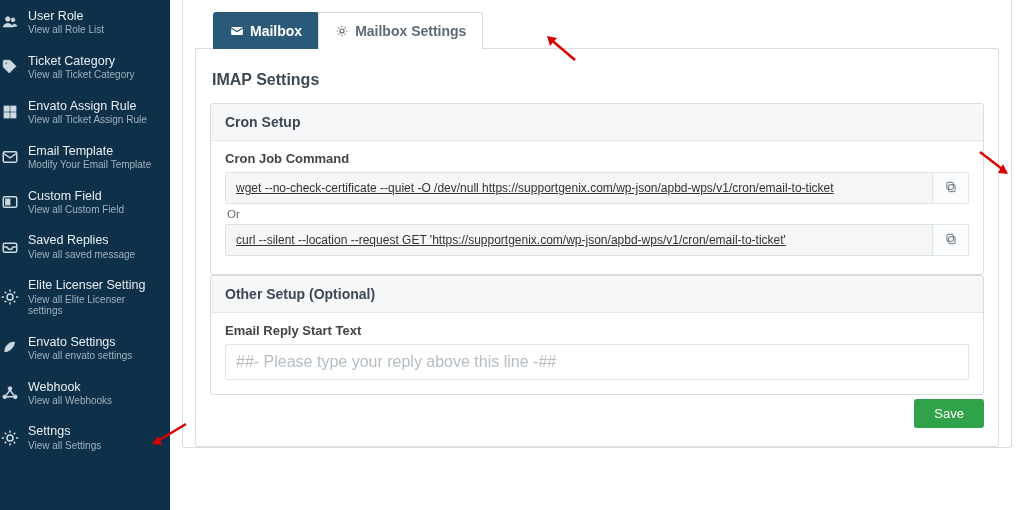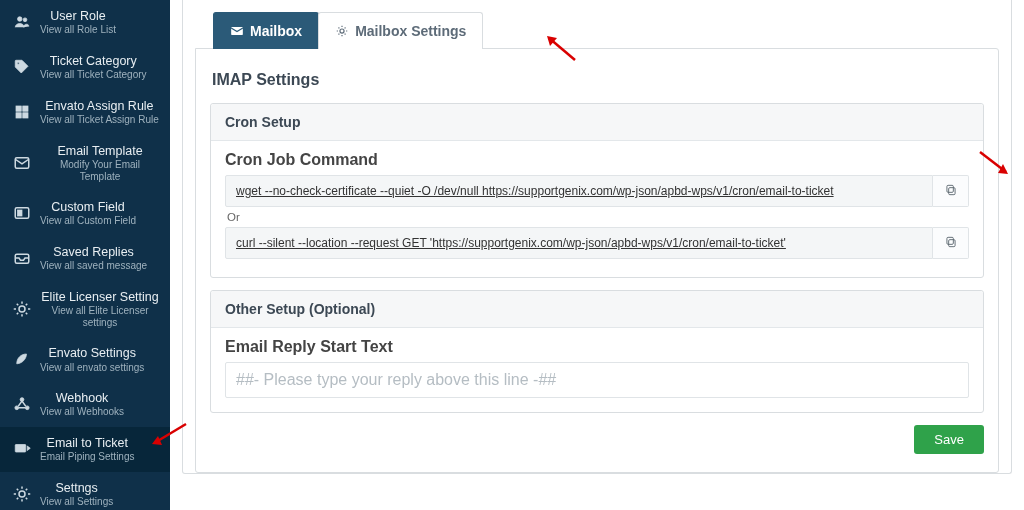--- a/index.html
+++ b/index.html
@@ -1,20 +1,20 @@
 <!DOCTYPE html>
 <html><head>
 <meta charset="utf-8">
 <style>
   * { box-sizing: border-box; margin: 0; padding: 0; font-family: "Segoe UI", Arial, sans-serif; }
   html, body { width: 1024px; height: 510px; overflow: hidden; background: #fff; }
   .app { display: flex; width: 100%; height: 100%; }
   
   .sidebar { width: 170px; background: #0f3049; color: #eaf0f4; display: flex; flex-direction: column; }
-  .sidebar-item { display: flex; align-items: center; padding: 9px 10px 9px 12px; cursor: pointer; position: relative; text-align: center; }
+  .sidebar-item { display: flex; align-items: center; padding: 9px 10px 9px 0; cursor: pointer; position: relative; }
   .sidebar-item .icon { width: 20px; height: 20px; margin-right: 8px; display: flex; align-items: center; justify-content: center; flex-shrink: 0; }
   .sidebar-item .icon svg { width: 18px; height: 18px; stroke: #cdd9e1; fill: #cdd9e1; }
   .sidebar-item .labels { display: flex; flex-direction: column; line-height: 1.15; }
   .sidebar-item .title { font-size: 12.5px; font-weight: 500; color: #e8eef2; }
   .sidebar-item .sub { font-size: 10px; color: #9fb2be; margin-top: 1px; }
   .sidebar-item.active { background: #07263a; }
   .sidebar-item.active::after {
     content: ""; position: absolute; right: -10px; top: 50%; transform: translateY(-50%);
     border-top: 10px solid transparent; border-bottom: 10px solid transparent; border-left: 10px solid #07263a;
   }
@@ -24,24 +24,24 @@
   .tabstrip { display: flex; padding-left: 18px; }
   .tab {
     display: flex; align-items: center; padding: 10px 16px; font-size: 14px; font-weight: 600;
     border: 1px solid #d9dde0; border-bottom: none; background: #fff; color: #5d6b78; cursor: pointer;
     margin-right: -1px; border-radius: 3px 3px 0 0;
   }
   .tab.active { background: #2b5a78; color: #fff; border-color: #2b5a78; }
   .tab .ticon { margin-right: 6px; display: inline-flex; }
   .tab .ticon svg { width: 14px; height: 14px; }
   .tabs-body { border: 1px solid #d9dde0; border-radius: 0 3px 3px 3px; padding: 14px 14px 18px 14px; margin-top: -1px; }
-  .panel-block { border: 1px solid #d9dde0; border-radius: 3px; margin-bottom: 12px; }
+  .panel-block { border: 1px solid #d9dde0; border-radius: 3px; }
   .panel-head { font-size: 14px; font-weight: 600; color: #3c4854; background: #f6f7f8; padding: 10px 14px; border-bottom: 1px solid #e3e7ea; border-radius: 3px 3px 0 0; }
   .panel-body { padding: 10px 14px 14px 14px; }
-  .field-label { font-size: 16px; font-weight: 600; color: #444; margin-bottom: 6px; }
+  .field-label { font-size: 13px; font-weight: 600; color: #444; margin-bottom: 6px; }
   .cron-row { display: flex; align-items: stretch; margin-bottom: 4px; }
   .cron-input {
     flex: 1; background: #f4f6f7; border: 1px solid #e0e4e7; border-radius: 2px 0 0 2px;
     padding: 8px 10px; font-size: 12px; color: #333; font-family: inherit; resize: none; outline: none; text-decoration: underline;
   }
   .copy-btn {
     width: 36px; border: 1px solid #e0e4e7; border-left: none; background: #fbfcfd;
     border-radius: 0 2px 2px 0; cursor: pointer; display: flex; align-items: center; justify-content: center;
   }
   .copy-btn svg { width: 14px; height: 14px; stroke: #5c6770; fill: none; }
@@ -183,32 +183,20 @@
             <circle cx="19" cy="17" r="2.5" fill="#cdd9e1"></circle>
             <path d="M12 8l-5 7M12 8l5 7M7 17h10" stroke="#cdd9e1" stroke-width="1.8" fill="none"></path>
           </svg>
       </span>
       <span class="labels">
         <span class="title">Webhook</span>
         <span class="sub">View all Webhooks</span>
       </span>
     </div>
 
-    <div class="sidebar-item active">
-      <span class="icon">
-        <svg viewBox="0 0 24 24">
-            <rect x="3" y="6" width="14" height="10" rx="1" fill="#cdd9e1"></rect>
-            <path d="M19 8l4 3-4 3z" fill="#cdd9e1"></path>
-          </svg>
-      </span>
-      <span class="labels">
-        <span class="title">Email to Ticket</span>
-        <span class="sub">Email Piping Settings</span>
-      </span>
-    </div>
 
     <div class="sidebar-item">
       <span class="icon">
         <svg viewBox="0 0 24 24">
             <circle cx="12" cy="12" r="4" fill="none" stroke="#cdd9e1" stroke-width="2"></circle>
             <path d="M12 2v3M12 19v3M4 12H1M23 12h-3M5 5l2 2M17 17l2 2M5 19l2-2M17 7l2-2" stroke="#cdd9e1" stroke-width="2"></path>
           </svg>
       </span>
       <span class="labels">
         <span class="title">Settngs</span>

